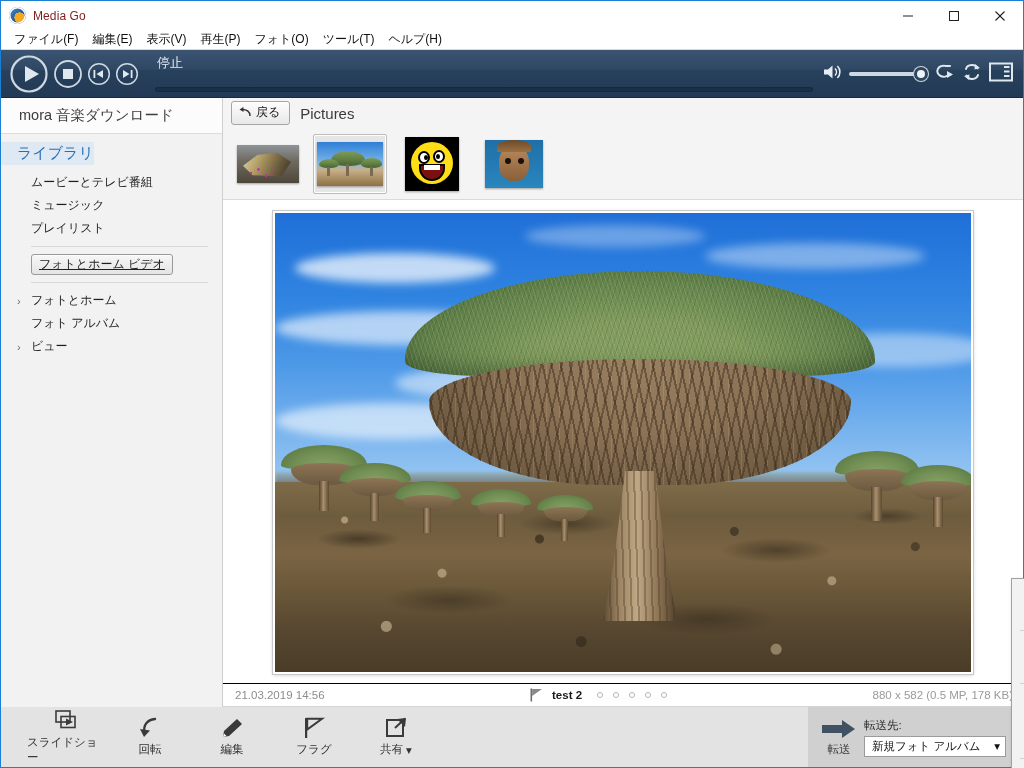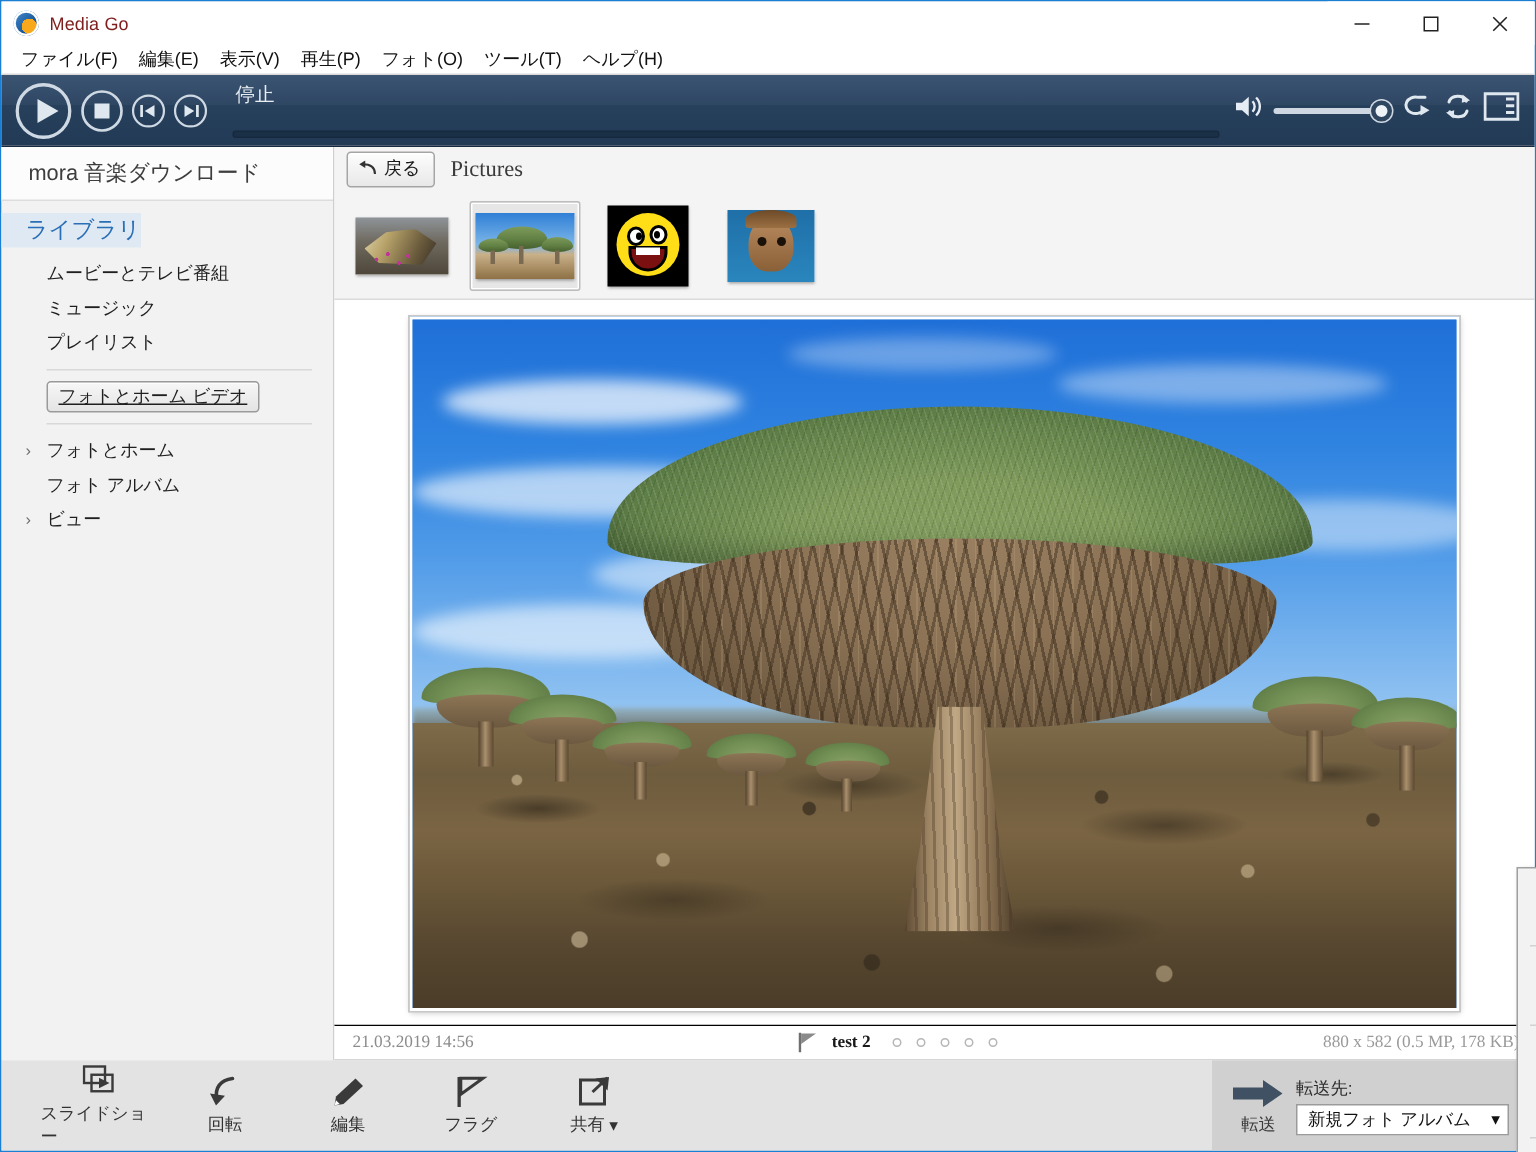--- a/index.html
+++ b/index.html
@@ -135,21 +135,21 @@
   }
   .sb-row.selected .txt {
     border: 1px solid #9a9a9a; border-radius: 3px;
     background: linear-gradient(180deg,#f7f7f7,#e4e4e4);
     padding: 1px 7px; margin-left: 14px;
     box-shadow: 0 1px 0 rgba(255,255,255,.8) inset;
     text-decoration: underline;
   }
 
   
-  .content { flex: 1 1 auto; display: flex; flex-direction: column; min-width: 0; background: #f4f4f4; font-family: Liberation Serif, serif; }
+  .content { flex: 1 1 auto; display: flex; flex-direction: column; min-width: 0; background: #f4f4f4; }
 
   .crumbbar {
     height: 30px; min-height: 30px;
     display: flex; align-items: center;
     padding-left: 8px; gap: 10px;
     background: #f4f4f4;
   }
   .back-btn {
     display: flex; align-items: center; gap: 4px;
     border: 1px solid #a5a5a5; border-radius: 3px;

